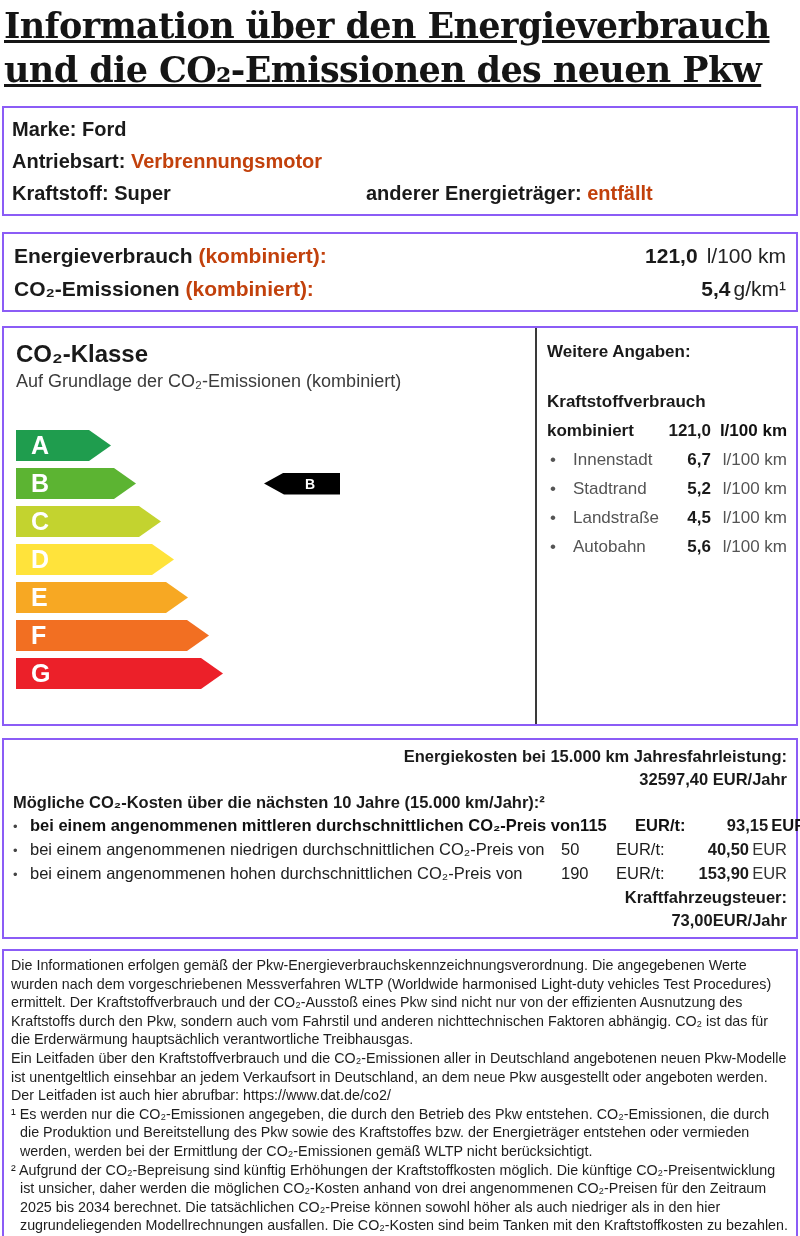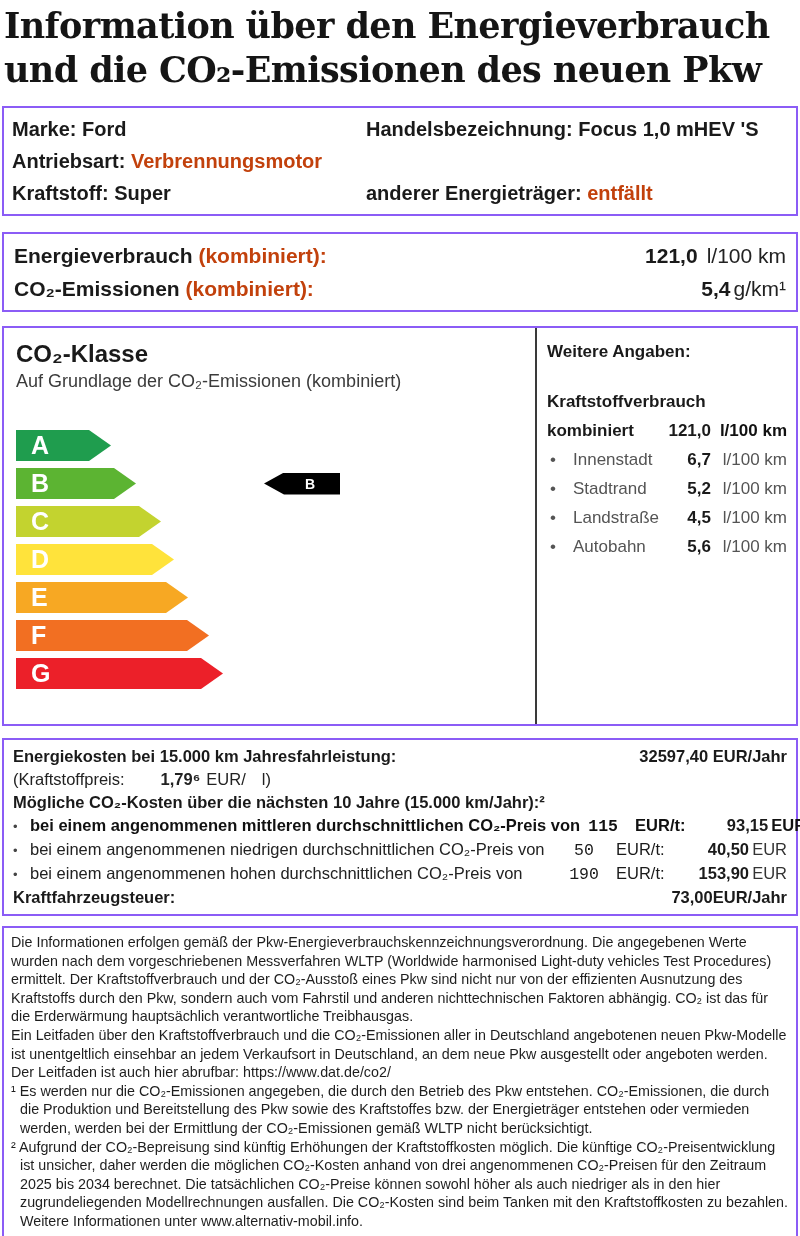--- a/index.html
+++ b/index.html
@@ -9,21 +9,21 @@
     background:#ffffff; color:#1a1a1a;
     font-family:"Liberation Sans","DejaVu Sans",sans-serif;
   }
   .page { padding:0 2px; }
 
   
   .main-title {
     margin:4px 0 0 2px;
     font-family:"DejaVu Serif", serif;
     font-weight:700; font-size:35px; line-height:44px;
-    letter-spacing:-0.6px; color:#151515;
+    letter-spacing:-0.6px; color:#151515;text-decoration:underline;
   }
 
   
   .box { border:2px solid #8b5cf6; background:#fff; }
 
   
   .vehicle-box { margin-top:14px; padding:5px 8px; font-size:20px; line-height:32px; overflow:hidden; }
   .vehicle-row { display:grid; grid-template-columns:354px 1fr; }
   .vehicle-row .cell { white-space:nowrap; }
   .lbl { font-weight:700; }
@@ -64,34 +64,34 @@
   .wa-row.bulleted { grid-template-columns:26px 1fr 52px 76px; }
   .wa-bullet { color:#555; text-align:left; padding-left:3px; }
   .wa-label-b { font-weight:700; }
   .wa-label { color:#545454; }
   .wa-val { font-weight:700; text-align:right; }
   .wa-unit { color:#545454; text-align:right; }
   .wa-unit.b { color:#111; font-weight:700; }
 
   
   .costs-box { margin-top:12px; padding:5px 9px; font-size:16.5px; line-height:23px; }
-  .cost-row { display:flex; justify-content:space-between; align-items:flex-end; white-space:nowrap; }
+  .cost-row { display:flex; justify-content:space-between; align-items:flex-end; white-space:nowrap;flex-direction:column; }
   .cost-row .b { font-weight:700; }
   .fuelprice { color:#222; }
   .fuelprice .fp-val { font-weight:700; margin-left:36px; }
   .fuelprice .fp-unit { margin-left:6px; }
   .fuelprice .fp-liter { margin-left:16px; }
   .co2cost-header { font-weight:700; }
   .co2cost-row {
     display:grid; grid-template-columns:17px 1fr 46px 58px 84px 38px;
     align-items:baseline; white-space:nowrap;
   }
   .co2cost-row .dot { color:#444; font-size:13px; }
   .co2cost-row .txt { color:#222; }
-  .co2cost-row .preis { text-align:center;font-family:Liberation Mono, monospace; }
+  .co2cost-row .preis { text-align:left; }
   .co2cost-row .preis-unit { padding-left:9px; }
   .co2cost-row .amount { text-align:right; font-weight:700; }
   .co2cost-row .cur { text-align:right; color:#333; }
   .co2cost-row.bold-row .txt, .co2cost-row.bold-row .preis,
   .co2cost-row.bold-row .preis-unit, .co2cost-row.bold-row .cur { font-weight:700; color:#111; }
 
   
   .fineprint-box { margin-top:10px; padding:5px 7px; font-size:14.3px; line-height:18.6px; color:#1e1e1e; }
   .fineprint-box p { margin:0; }
   .fineprint-box p.fn { padding-left:9px; text-indent:-9px; }
@@ -104,24 +104,20 @@
   <div class="main-title">
     <div>Information über den Energieverbrauch</div>
     <div>und die CO₂-Emissionen des neuen Pkw</div>
   </div>
 
   <div class="box vehicle-box">
     <div class="vehicle-row">
       <div class="cell">
         <span class="lbl">Marke:</span>
         <span class="val-b">Ford</span>
-      </div>
-      <div class="cell">
-        <span class="lbl">Handelsbezeichnung:</span>
-        <span class="val-b">Focus 1,0 mHEV 'S</span>
       </div>
     </div>
     <div class="vehicle-row">
       <div class="cell" style="grid-column:1 / span 2;">
         <span class="lbl">Antriebsart:</span>
         <span class="val-r">Verbrennungsmotor</span>
       </div>
     </div>
     <div class="vehicle-row">
       <div class="cell">
@@ -233,23 +229,20 @@
         <span class="wa-unit">l/100 km</span>
       </div>
     </div>
   </div>
 
   <div class="box costs-box">
     <div class="cost-row">
       <span class="b">Energiekosten bei 15.000 km Jahresfahrleistung:</span>
       <span><span class="b">32597,40</span>&nbsp;<span class="b">EUR/Jahr</span></span>
     </div>
-    <div class="fuelprice">
-      <span>(Kraftstoffpreis:</span><span class="fp-val">1,79⁶</span><span class="fp-unit">EUR/</span><span class="fp-liter">l)</span>
-    </div>
     <div class="co2cost-header">Mögliche CO₂-Kosten über die nächsten 10 Jahre (15.000 km/Jahr):²</div>
 
     <div class="co2cost-row bold-row">
       <span class="dot">•</span>
       <span class="txt">bei einem angenommenen mittleren durchschnittlichen CO₂-Preis von</span>
       <span class="preis">115</span>
       <span class="preis-unit">EUR/t:</span>
       <span class="amount">93,15</span>
       <span class="cur">EUR</span>
     </div>

